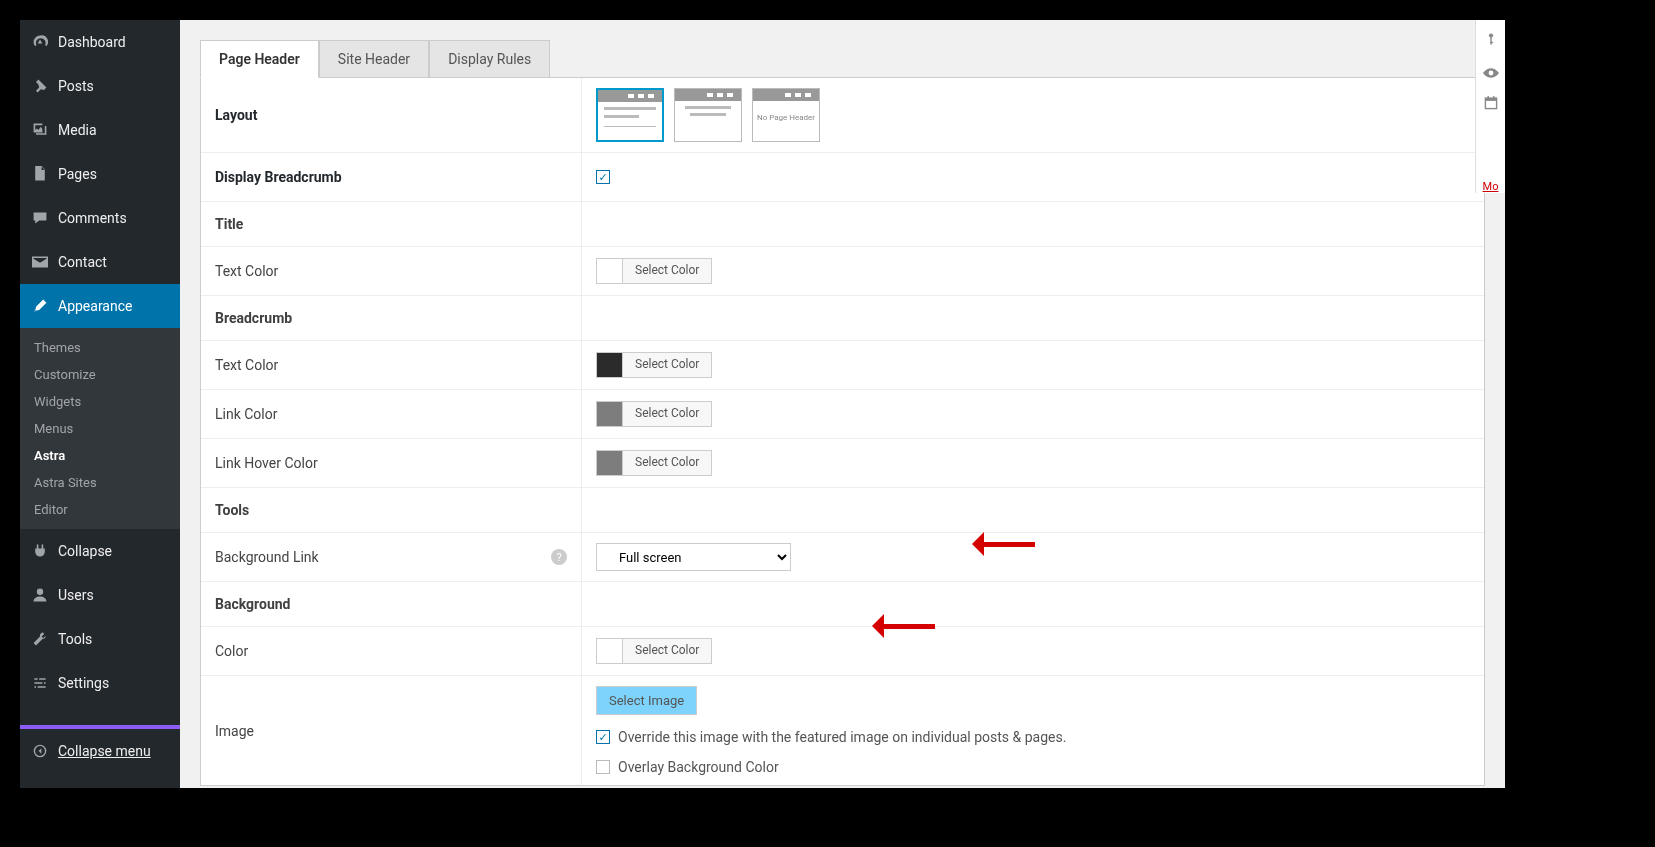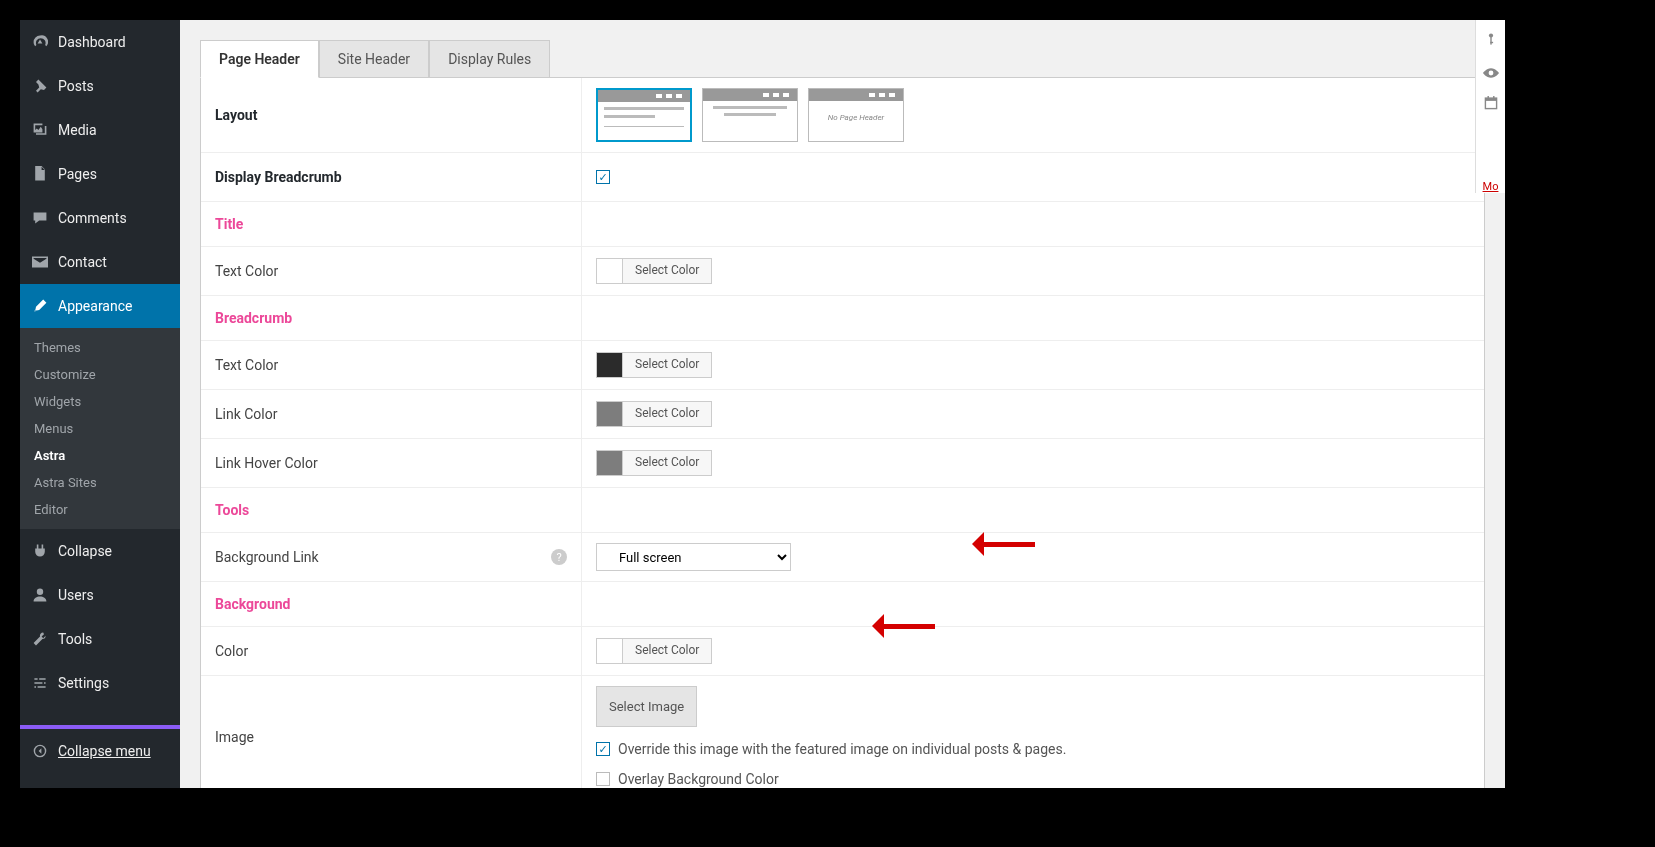--- a/index.html
+++ b/index.html
@@ -22,25 +22,25 @@
   .main { flex: 1; padding: 20px; position: relative; overflow: auto; }
   .tabs { display: flex; border-bottom: 1px solid #ccc; }
   .tab { background: #e5e5e5; border: 1px solid #ccc; padding: 10px 18px; font-size: 14px; color: #555; cursor: pointer; margin-right: 0; margin-bottom: -1px; }
   .tab.active { background: #fff; border-bottom-color: #fff; color: #333; font-weight: 600; }
   .panel { background: #fff; border: 1px solid #ccc; border-top: none; }
 
   .row { display: flex; border-bottom: 1px solid #eee; }
   .row .lbl { width: 380px; padding: 16px 14px; font-size: 14px; color: #444; display: flex; align-items: center; justify-content: space-between; text-align: right;}
   .row .lbl.strong { font-weight: 700; color: #23282d; }
   .row .ctrl { flex: 1; padding: 10px 14px; border-left: 1px solid #eee; display: flex; align-items: center; gap: 10px; flex-wrap: wrap;}
-  .row.section .lbl { font-weight: 700; color: #ec4899; padding-top: 14px; padding-bottom: 14px;}
+  .row.section .lbl { font-weight: 700; color: #404040; padding-top: 14px; padding-bottom: 14px;}
   .row.section { border-bottom: 1px solid #eee; }
 
   .layout-opts { display: flex; gap: 10px; }
-  .layout-card { width: 96px; height: 54px; border: 1px solid #bbb; background: #fff; position: relative; cursor: pointer; font-style: italic; }
+  .layout-card { width: 68px; height: 54px; border: 1px solid #bbb; background: #fff; position: relative; cursor: pointer; }
   .layout-card.sel { border: 2px solid #0099cc; }
   .lc-top { height: 12px; background: #999; position: relative; }
   .lc-top::after { content: ""; position: absolute; right: 4px; top: 4px; width: 30px; height: 4px; background: repeating-linear-gradient(90deg,#fff 0 6px,transparent 6px 10px);}
   .lc-line { height: 3px; background: #bbb; margin: 5px 6px 0 6px;}
   .lc-line.short { width: 55%; }
   .lc-text { font-size: 8px; color: #888; text-align: center; padding-top: 12px; }
 
   .chk { width: 14px; height: 14px; border: 1px solid #0073aa; display: inline-flex; align-items: center; justify-content: center; color: #0073aa; font-size: 11px; cursor: pointer; background:#fff;}
   .chk.empty { border-color:#bbb; color:transparent;}
 
@@ -48,21 +48,21 @@
   .swatch { width: 26px; height: 24px; border-right: 1px solid #ccc; }
   .swatch.empty { background: #fff; }
   .swatch.dark { background: #2b2b2b; }
   .swatch.grey { background: #7d7d7d; }
   .cbtn-lbl { padding: 4px 12px; font-size: 12px; color: #555; }
 
   select.dd { width: 195px; height: 28px; border: 1px solid #ccc; font-size: 13px; padding: 0 18px; background: #fff; }
 
   .help-ico { width:16px; height:16px; border-radius:50%; background:#ccc; color:#fff; font-size:11px; display:inline-flex; align-items:center; justify-content:center;}
 
-  .imgbtn { border:1px solid #ccc; background:#e5e5e5; padding:12px 12px; font-size:13px; color:#555; cursor:pointer;}
+  .imgbtn { border:1px solid #ccc; background:#7dd3fc; padding:6px 12px; font-size:13px; color:#555; cursor:pointer;}
 
   .override { display:flex; align-items:center; gap:8px; font-size:14px; color:#555;}
   .overlay-line { display:flex; align-items:center; gap:8px; font-size:14px; color:#555;}
 
   
   .rtool { position: absolute; right: 0; top: 0; width: 30px; background: #fff; border-left: 1px solid #ddd; display: flex; flex-direction: column; align-items:center; gap: 14px; padding-top: 12px;}
   .rtool .ri { color: #888; font-size: 15px; cursor: pointer;}
   .more { color: #c00; font-size: 11px; text-decoration: underline; margin-top: 52px; cursor:pointer;}
 
   

